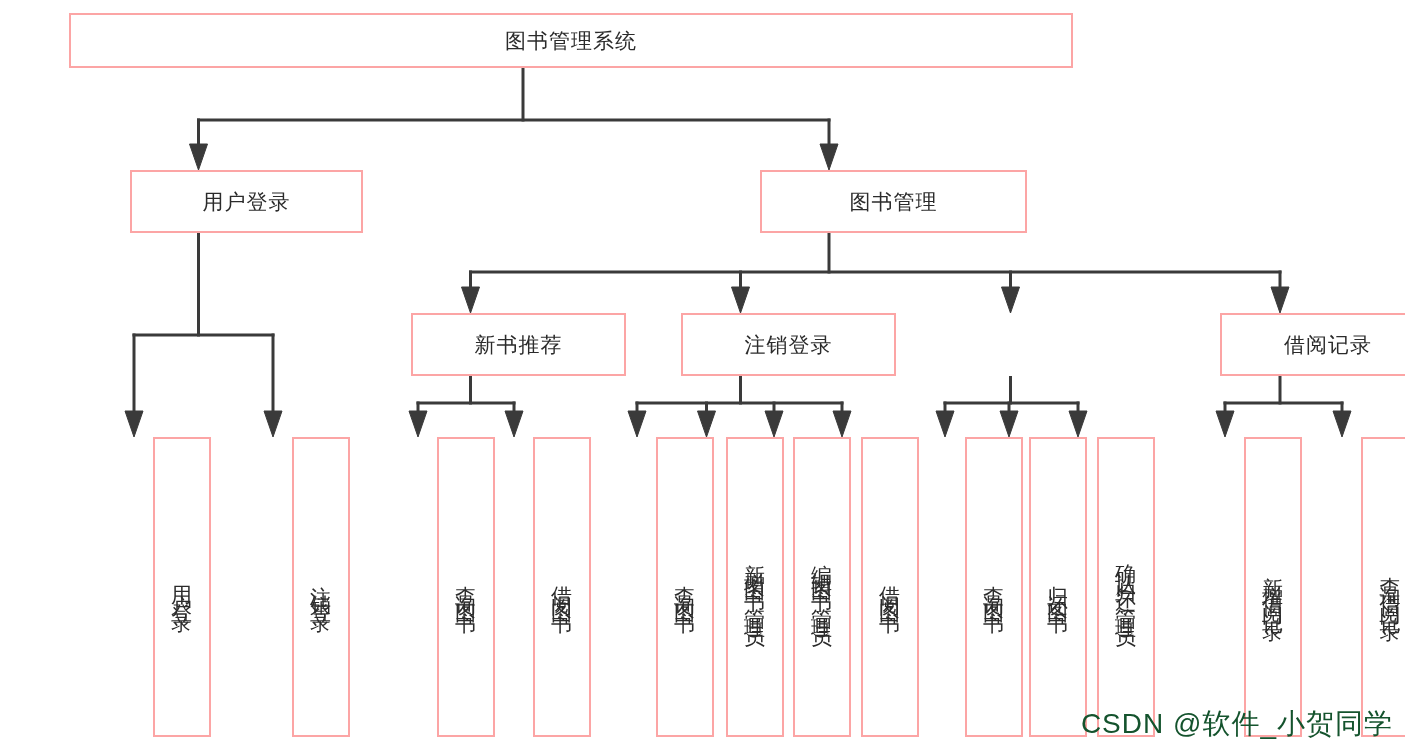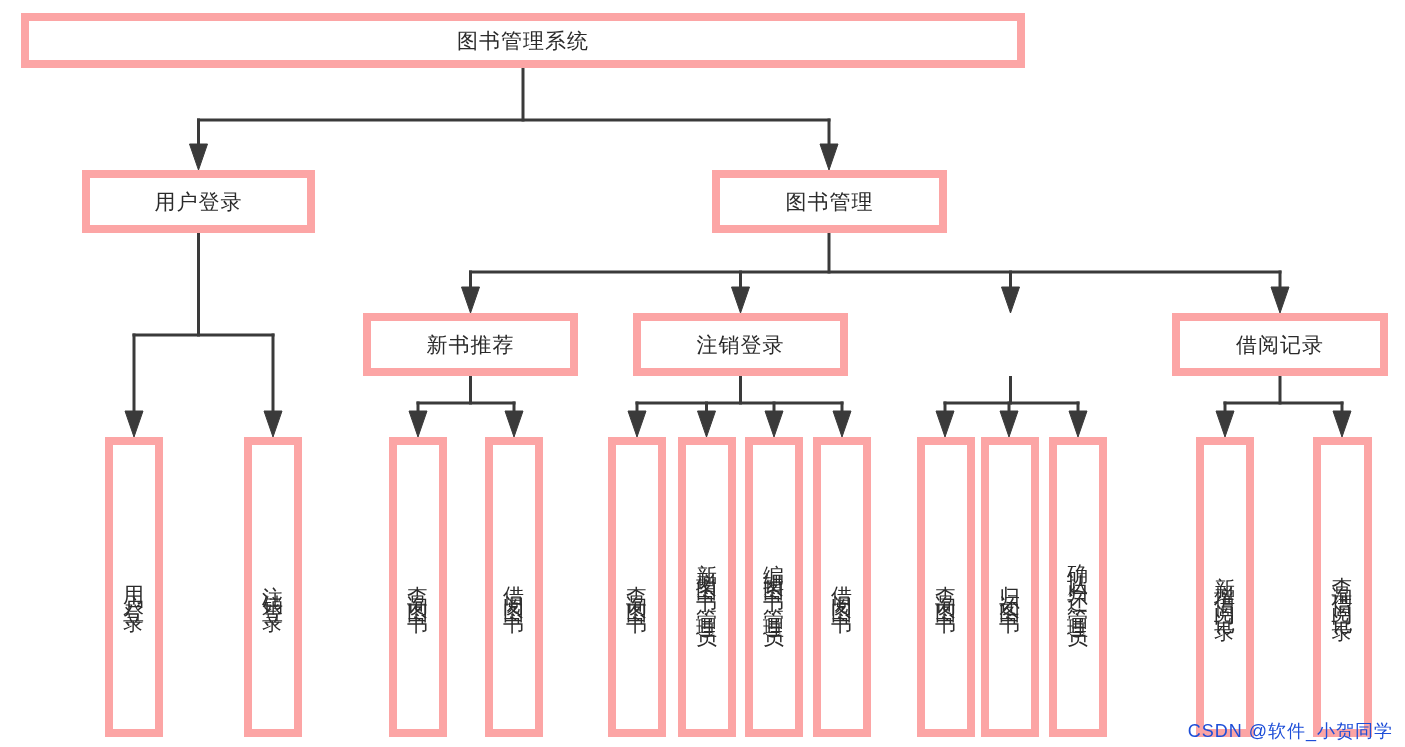--- a/index.html
+++ b/index.html
@@ -13,44 +13,45 @@
   }
   #connectors {
     position: absolute;
     left: 0; top: 0;
     width: 1405px; height: 747px;
     pointer-events: none;
   }
   .node {
     position: absolute;
     box-sizing: border-box;
-    border: 8px solid #fca5a5;
+    border: 2px solid #fca5a5;
     background: #ffffff;
     display: flex;
     align-items: center;
     justify-content: center;
     color: #2b2b2b;
     font-size: 21px;
     letter-spacing: 1px;
     white-space: nowrap;
     z-index: 2;
+    margin-left: 48px;
   }
   .leaf {
     writing-mode: vertical-rl;
     text-orientation: mixed;
     font-size: 21px;
     letter-spacing: 9px;
     line-height: 1;
   }
   #watermark {
     position: absolute;
     right: 12px;
     bottom: 4px;
-    font-size: 18px;
-    color: #1d4ed8;
+    font-size: 28px;
+    color: #14532d;
     letter-spacing: 1px;
     z-index: 5;
     white-space: nowrap;
     margin-top: 20px;
   }
 </style>
 </head>
 <body>
 
 <div id="canvas">
@@ -127,21 +128,21 @@
       <line x1="1225" y1="401.5" x2="1225" y2="413"></line>
       <polygon points="1216,411 1234,411 1225,437" stroke-width="1"></polygon>
       <line x1="1342" y1="401.5" x2="1342" y2="413"></line>
       <polygon points="1333,411 1351,411 1342,437" stroke-width="1"></polygon>
     </g>
   </svg>
 
   <div class="node" style="left:21px; top:13px; width:1004px; height:55px;">图书管理系统</div>
 
   <div class="node" style="left:82px; top:170px; width:233px; height:63px;">用户登录</div>
-  <div class="node" style="left:712px; top:170px; width:235px; height:63px;">图书管理</div>
+  <div class="node" style="left:712px; top:170px; width:267px; height:63px;">图书管理</div>
 
   <div class="node" style="left:363px; top:313px; width:215px; height:63px;text-align:right;">新书推荐</div>
   <div class="node" style="left:633px; top:313px; width:215px; height:63px;">注销登录</div>
   <div class="node" style="left:1172px; top:313px; width:216px; height:63px;">借阅记录</div>
 
   <div class="node leaf" style="left:105px; top:437px; width:58px; height:300px;">用户登录</div>
   <div class="node leaf" style="left:244px; top:437px; width:58px; height:300px;">注销登录</div>
 
   <div class="node leaf" style="left:389px; top:437px; width:58px; height:300px;">查询图书</div>
   <div class="node leaf" style="left:485px; top:437px; width:58px; height:300px;">借阅图书</div>

